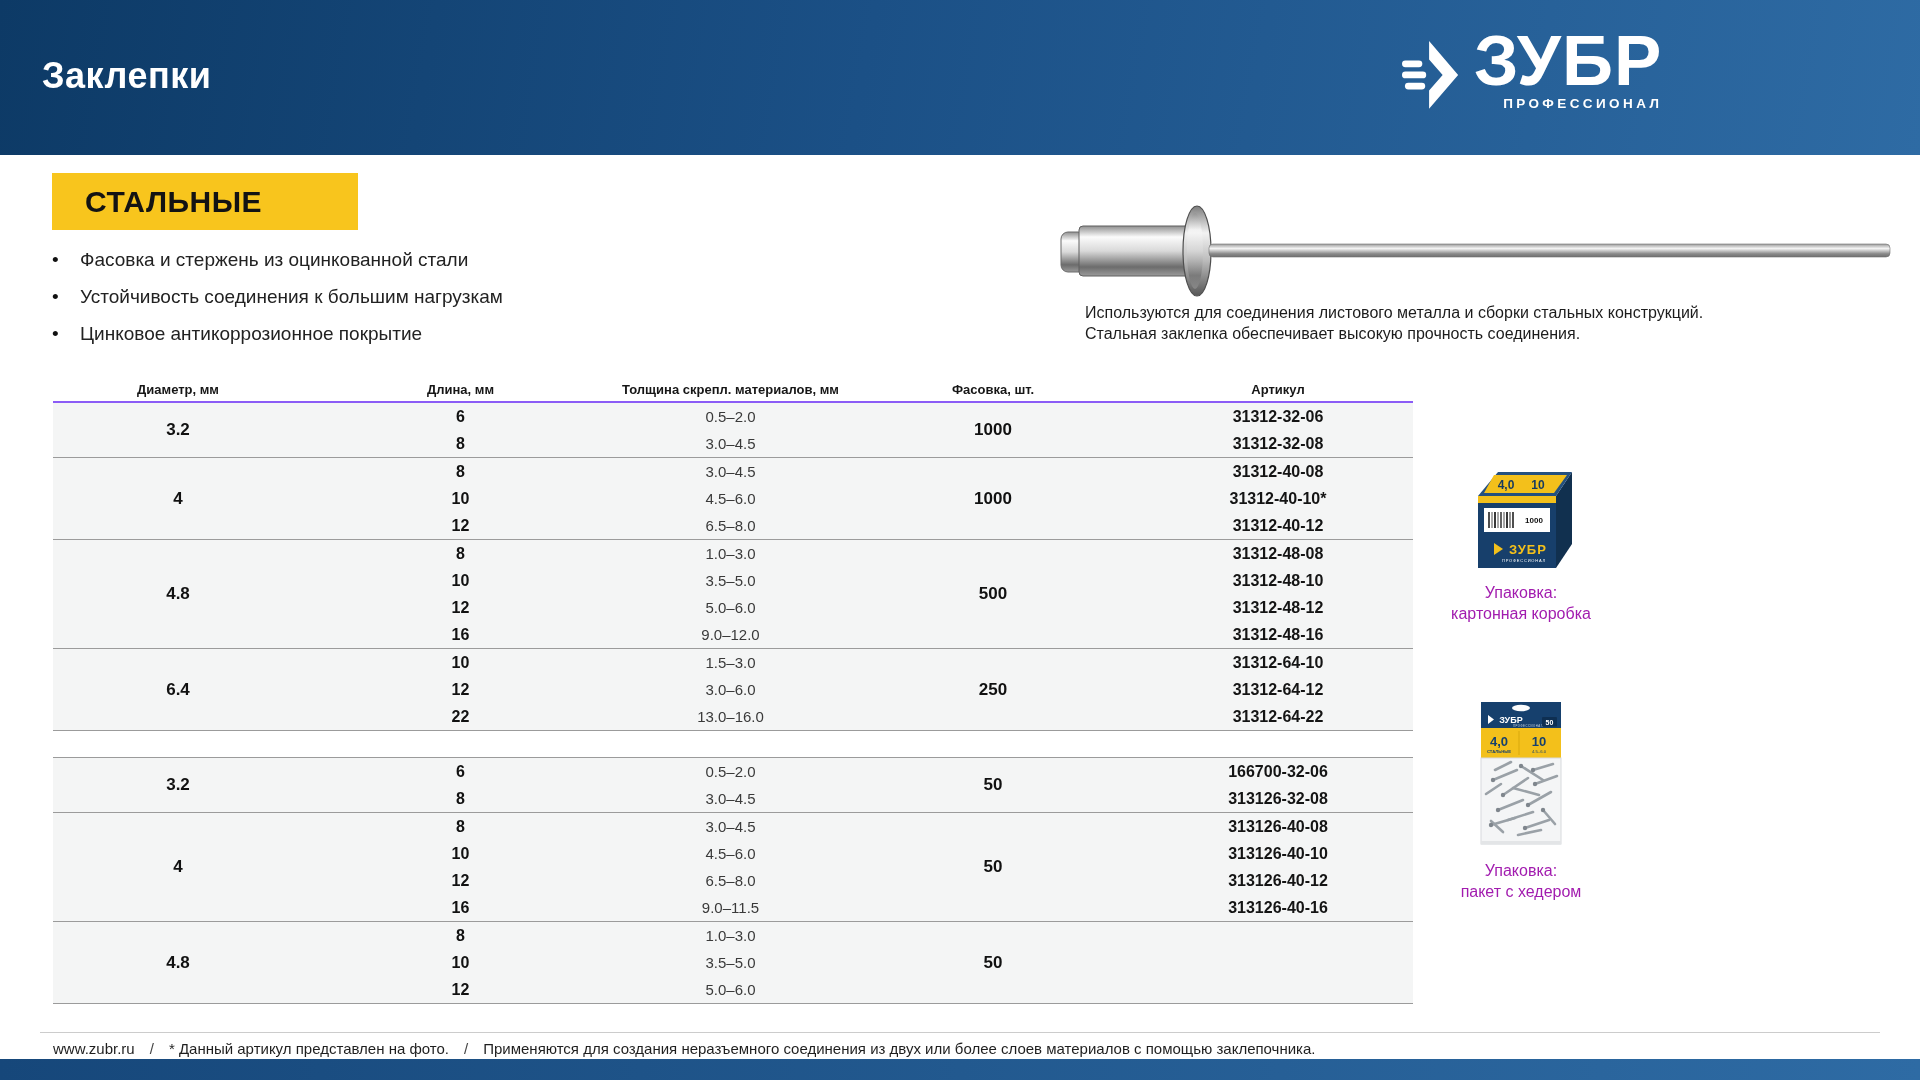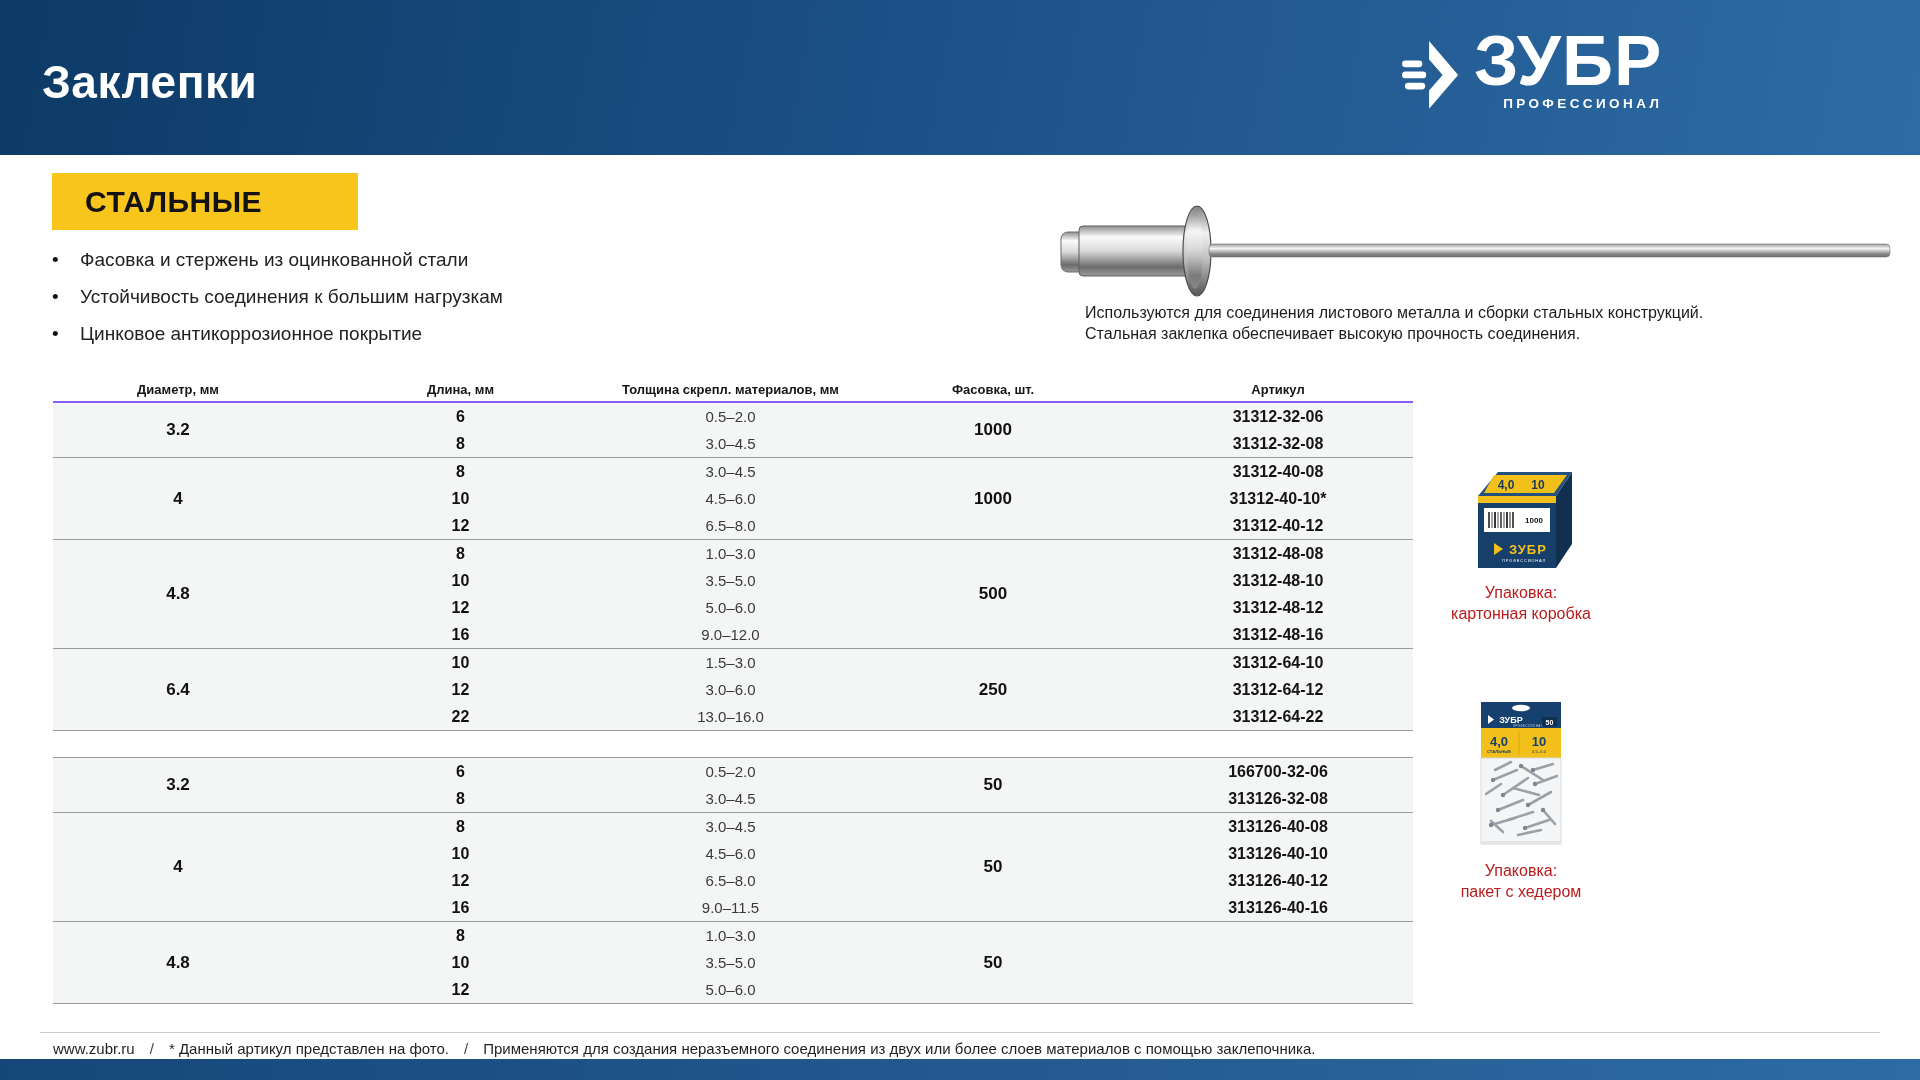--- a/index.html
+++ b/index.html
@@ -3,21 +3,21 @@
 <meta charset="utf-8">
 <style>
   html,body{margin:0;padding:0;background:#ffffff;}
   .page{position:relative;width:1920px;height:1080px;background:#fff;overflow:hidden;
         font-family:"Liberation Sans", sans-serif;color:#1a1a1a;}
 
   
   .topbar{position:absolute;left:0;top:0;width:1920px;height:155px;
           background:linear-gradient(100deg,#0d3a66 0%,#1b5086 45%,#2e6ba4 100%);}
   .page-title{position:absolute;left:42px;top:55px;margin:0;color:#fff;
-              font-size:46px;font-weight:bold;letter-spacing:0.5px;}
+              font-size:36px;font-weight:bold;letter-spacing:0.5px;}
   .brand{position:absolute;left:1402px;top:22px;display:flex;gap:12px;color:#fff;}
   .brand-icon{margin-top:10px;}
   .brand-col{display:flex;flex-direction:column;align-items:flex-end;}
   .brand-name{font-size:71px;font-weight:bold;line-height:78px;letter-spacing:1px;}
   .brand-sub{font-size:13.5px;font-weight:bold;letter-spacing:3.4px;margin-top:-4px;}
 
   
   .badge{position:absolute;left:52px;top:173px;width:306px;height:57px;box-sizing:border-box;
          background:#f8c51d;color:#131313;font-size:30px;font-weight:bold;
          line-height:57px;padding-left:33px;letter-spacing:0.5px;}
@@ -46,21 +46,21 @@
   .line{height:27px;line-height:27px;text-align:center;}
   .c-len{font-size:16px;font-weight:bold;color:#111;}
   .c-thick{font-size:15px;color:#3a3a3a;}
   .c-sku{font-size:16px;font-weight:600;color:#141414;}
 
   
   .pack{position:absolute;width:226px;text-align:center;}
   .pack-box{left:1408px;top:462px;}
   .pack-bag{left:1408px;top:700px;}
   .pack svg{display:block;margin:0 auto;}
-  .pack-caption{margin-top:10px;font-size:16px;line-height:21px;color:#b91c1c;}
+  .pack-caption{margin-top:10px;font-size:16px;line-height:21px;color:#a21caf;}
 
   
   .footer-sep{position:absolute;left:40px;right:40px;top:1032px;border-top:1px solid #cccccc;}
   .footer{position:absolute;left:53px;top:1040px;font-size:15px;color:#1f1f1f;
           display:flex;align-items:center;}
   .footer .fsep{margin:0 15px;color:#444;}
   .bottombar{position:absolute;left:0;bottom:0;width:1920px;height:21px;
              background:linear-gradient(90deg,#16477a 0%,#2e6ba4 100%);}
 </style>
 </head>

